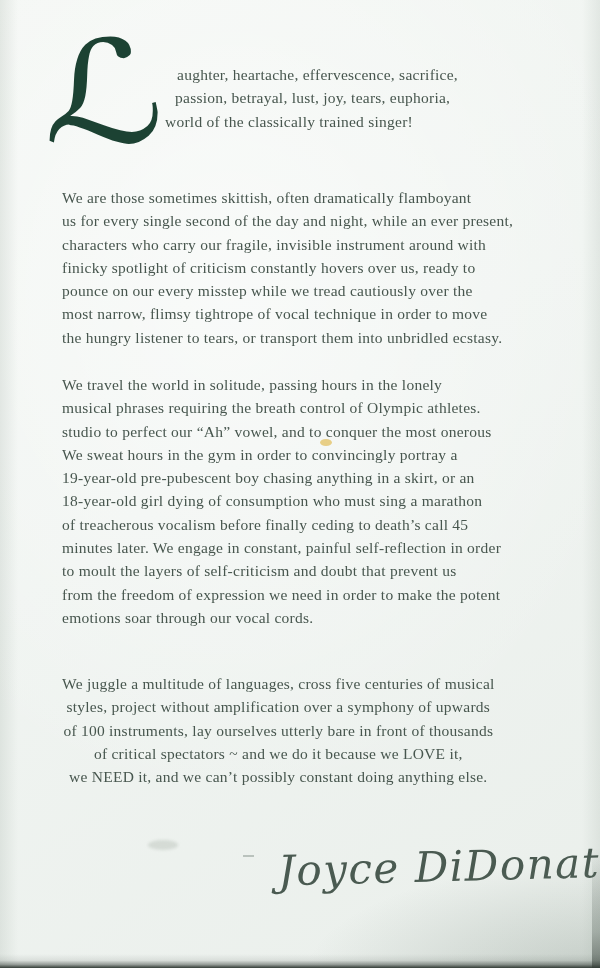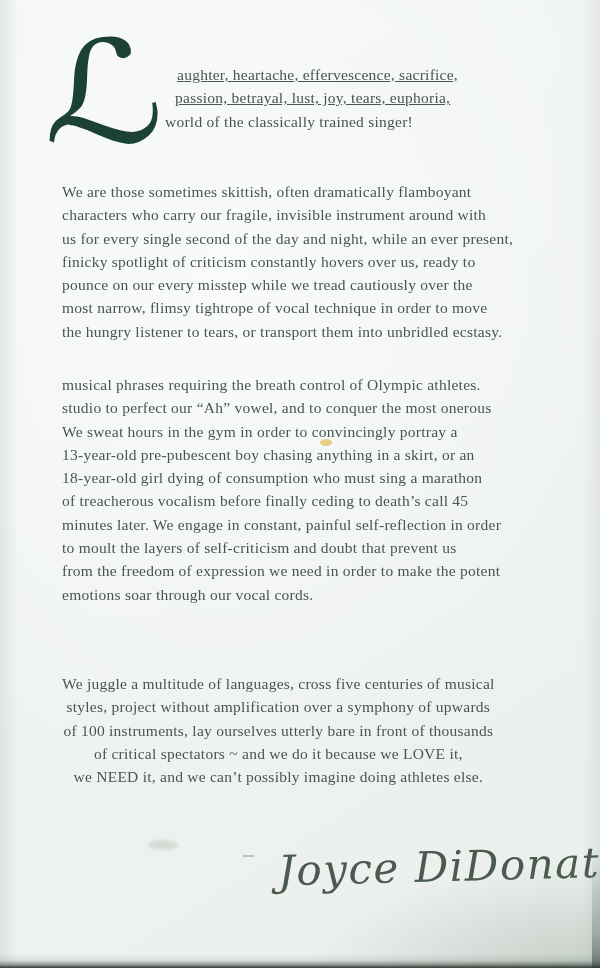--- a/index.html
+++ b/index.html
@@ -33,27 +33,27 @@
   .dropcap {
     position:absolute; left:44px; top:22px;
     font-family:"DejaVu Sans", "DejaVu Serif", sans-serif;
     font-size:142px; line-height:1;
     color:#1c4233;
     transform:scaleX(1.18);
     transform-origin:left top;
     user-select:none;
   }
   .opening-lines { position:absolute; left:62px; top:63px; }
-  .opening-lines .line:nth-child(1){ margin-left:115px;text-decoration:underline; }
-  .opening-lines .line:nth-child(2){ margin-left:113px;text-decoration:underline; }
+  .opening-lines .line:nth-child(1){ margin-left:115px; }
+  .opening-lines .line:nth-child(2){ margin-left:113px; }
   .opening-lines .line:nth-child(3){ margin-left:103px; }
   .opening-lines .line:nth-child(4){ margin-left:98px;  }
 
   .para { position:absolute; left:62px; }
-  .para-2 { top:180px; }
+  .para-2 { top:186px; }
   .para-3 { top:373px; }
   .para-4 { top:672px;text-align:center; }
 
   .closing-line {
     position:absolute; left:62px; top:795px;
     font-size:15.5px; line-height:23.3px; letter-spacing:0.25px;
     white-space:nowrap;
   }
 
   .signature {
@@ -113,47 +113,48 @@
   <span class="dropcap">ℒ</span>
 
   <div class="opening-lines">
       <div class="line">aughter, heartache, effervescence, sacrifice,</div>
       <div class="line">passion, betrayal, lust, joy, tears, euphoria,</div>
       <div class="line">world of the classically trained singer!</div>
     </div>
 
   <div class="para para-2">
       <div class="line">We are those sometimes skittish, often dramatically flamboyant</div>
+      <div class="line">us for every single second of the day and night, while an ever present,</div>
       <div class="line">characters who carry our fragile, invisible instrument around with</div>
-      <div class="line">us for every single second of the day and night, while an ever present,</div>
       <div class="line">finicky spotlight of criticism constantly hovers over us, ready to</div>
       <div class="line">pounce on our every misstep while we tread cautiously over the</div>
       <div class="line">most narrow, flimsy tightrope of vocal technique in order to move</div>
       <div class="line">the hungry listener to tears, or transport them into unbridled ecstasy.</div>
     </div>
 
   <div class="para para-3">
+      <div class="line">We travel the world in solitude, passing hours in the lonely</div>
       <div class="line">musical phrases requiring the breath control of Olympic athletes.</div>
       <div class="line">studio to perfect our “Ah” vowel, and to conquer the most onerous</div>
       <div class="line">We sweat hours in the gym in order to convincingly portray a</div>
-      <div class="line">13-year-old pre-pubescent boy chasing anything in a skirt, or an</div>
+      <div class="line">19-year-old pre-pubescent boy chasing anything in a skirt, or an</div>
       <div class="line">18-year-old girl dying of consumption who must sing a marathon</div>
       <div class="line">of treacherous vocalism before finally ceding to death’s call 45</div>
       <div class="line">minutes later. We engage in constant, painful self-reflection in order</div>
       <div class="line">to moult the layers of self-criticism and doubt that prevent us</div>
       <div class="line">from the freedom of expression we need in order to make the potent</div>
       <div class="line">emotions soar through our vocal cords.</div>
     </div>
 
   <div class="para para-4">
       <div class="line">We juggle a multitude of languages, cross five centuries of musical</div>
       <div class="line">styles, project without amplification over a symphony of upwards</div>
       <div class="line">of 100 instruments, lay ourselves utterly bare in front of thousands</div>
       <div class="line">of critical spectators ~ and we do it because we LOVE it,</div>
-      <div class="line">we NEED it, and we can’t possibly imagine doing athletes else.</div>
+      <div class="line">we NEED it, and we can’t possibly constant doing anything else.</div>
     </div>
 
 
   <div class="signature">Joyce DiDonato</div>
 
   <div class="stain-mark"></div>
   <div class="smudge-mark-1"></div>
   <div class="smudge-mark-2"></div>
 
   <div class="corner-shadow"></div>

